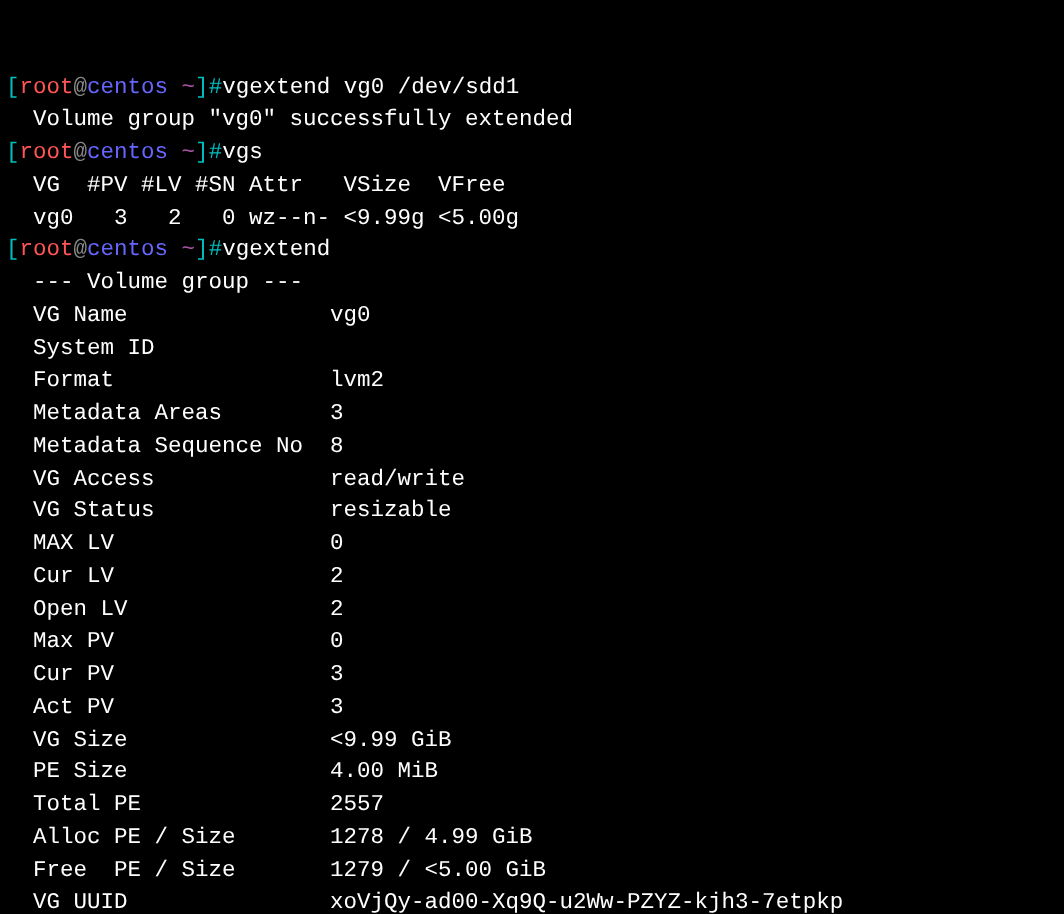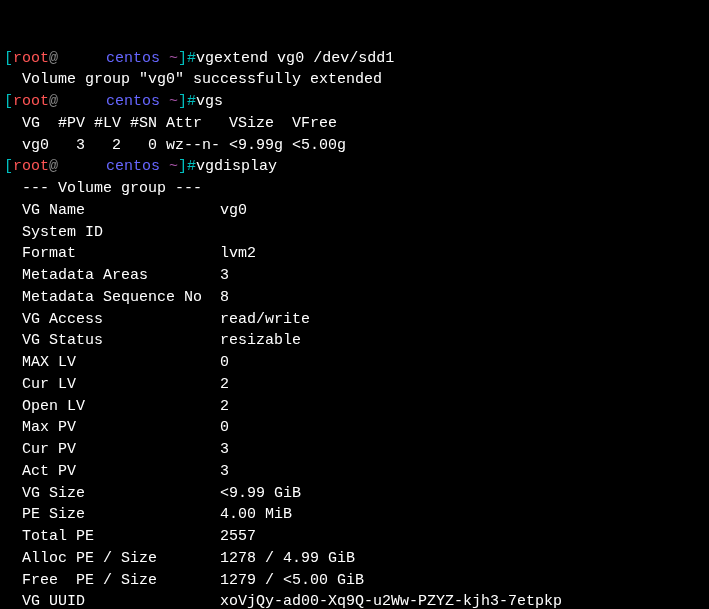--- a/index.html
+++ b/index.html
@@ -15,30 +15,30 @@
       line-height: 1.45;
       padding: 4px;
       white-space: pre;
       width: 709px;
       height: 609px;
       overflow: hidden;
     }
     .prompt-bracket { color: #00bfbf; }
     .prompt-user { color: #ff5555; font-family: Liberation Mono, monospace; }
     .prompt-at { color: #888; }
-    .prompt-host { color: #6666ff; padding-left: 48px; }
+    .prompt-host { color: #6666ff; }
     .prompt-path { color: #aa55aa; }
     .cmd { color: #fff; margin-top: 28px; }
     .output { color: #fff; }
   </style>
 </head>
 <body>
 
 <div id="terminal"><div><span class="prompt-bracket">[</span><span class="prompt-user">root</span><span class="prompt-at">@</span><span class="prompt-host">centos</span><span class="prompt-path"> ~</span><span class="prompt-bracket">]</span><span class="prompt-bracket">#</span><span class="cmd">vgextend vg0 /dev/sdd1</span></div><div class="output">  Volume group "vg0" successfully extended</div><div><span class="prompt-bracket">[</span><span class="prompt-user">root</span><span class="prompt-at">@</span><span class="prompt-host">centos</span><span class="prompt-path"> ~</span><span class="prompt-bracket">]</span><span class="prompt-bracket">#</span><span class="cmd">vgs</span></div><div class="output">  VG  #PV #LV #SN Attr   VSize  VFree
-  vg0   3   2   0 wz--n- &lt;9.99g &lt;5.00g</div><div><span class="prompt-bracket">[</span><span class="prompt-user">root</span><span class="prompt-at">@</span><span class="prompt-host">centos</span><span class="prompt-path"> ~</span><span class="prompt-bracket">]</span><span class="prompt-bracket">#</span><span class="cmd">vgdisplay</span></div><div class="output">  --- Volume group ---
+  vg0   3   2   0 wz--n- &lt;9.99g &lt;5.00g</div><div><span class="prompt-bracket">[</span><span class="prompt-user">root</span><span class="prompt-at">@</span><span class="prompt-host">centos</span><span class="prompt-path"> ~</span><span class="prompt-bracket">]</span><span class="prompt-bracket">#</span><span class="cmd">vgextend</span></div><div class="output">  --- Volume group ---
   VG Name               vg0
   System ID
   Format                lvm2
   Metadata Areas        3
   Metadata Sequence No  8
   VG Access             read/write
   VG Status             resizable
   MAX LV                0
   Cur LV                2
   Open LV               2

